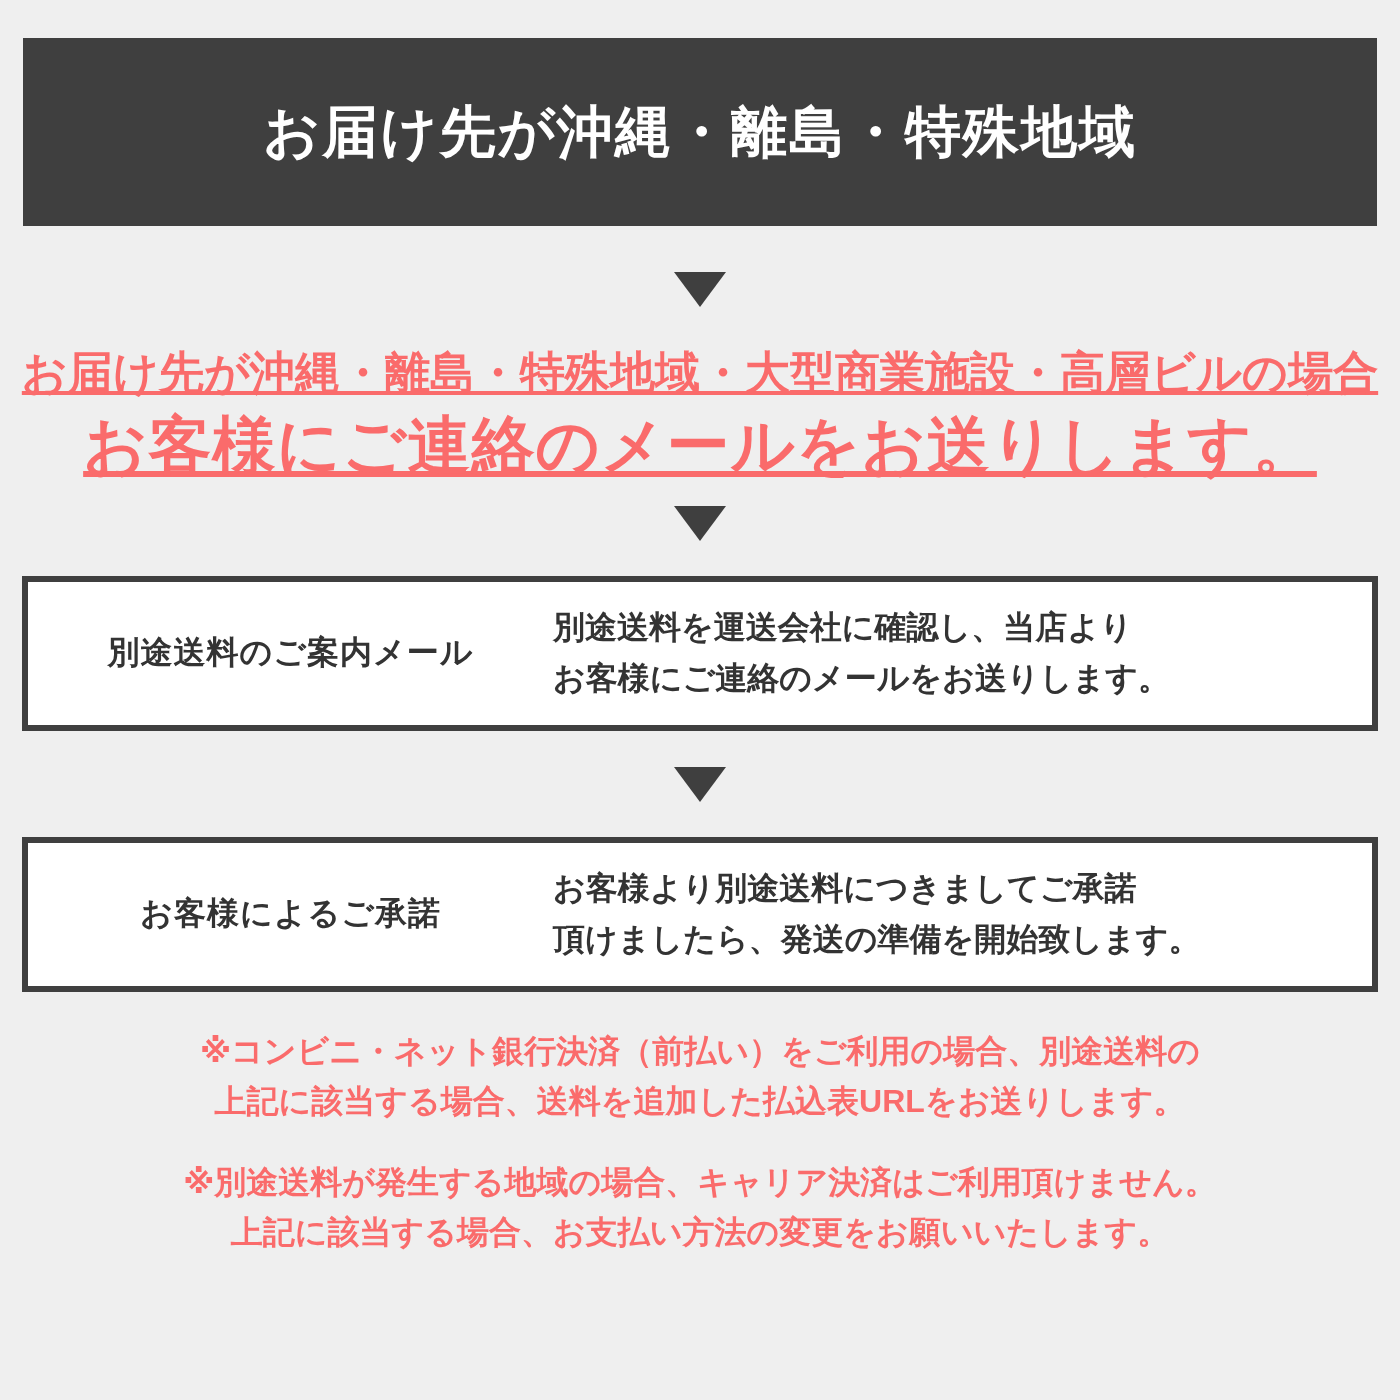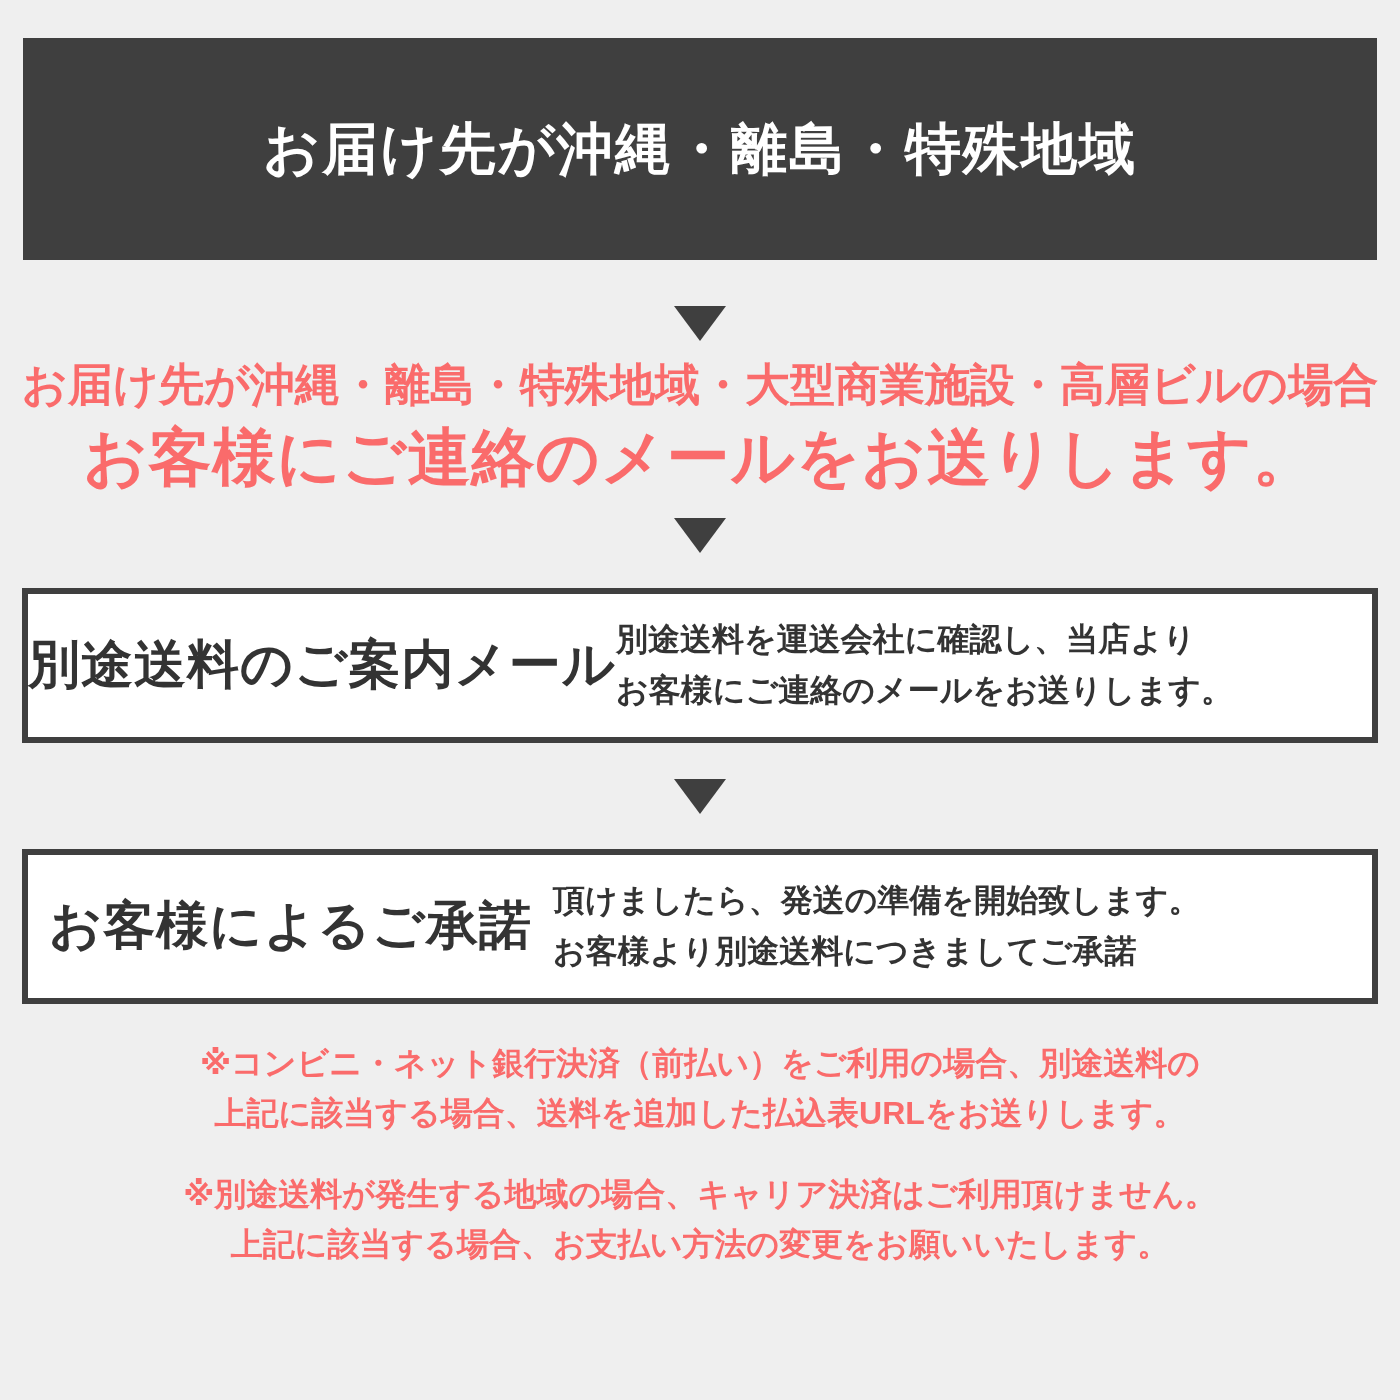--- a/index.html
+++ b/index.html
@@ -11,21 +11,21 @@
     height: 1400px;
     background: #efefef;
     overflow: hidden;
     font-family: "Liberation Sans", "DejaVu Sans", sans-serif;
     -webkit-font-smoothing: antialiased;
   }
 
   
   .header-box {
     margin: 38px 23px 0 23px;
-    height: 222px;
+    height: 188px;
     background: #3f3f3f;
     color: #ffffff;
     display: flex;
     flex-direction: row;
     align-items: center;
     justify-content: center;
     gap: 22px;
   }
   .header-box .h-line {
     font-size: 56px;
@@ -45,21 +45,22 @@
     margin: 0 auto;
   }
   .arrow-1 { margin-top: 46px; }
   .arrow-2 { margin-top: 24px; }
   .arrow-3 { margin-top: 36px; }
 
   
   .notice {
     text-align: center;
     color: #fa6b6b;
-    margin-top: 16px;
+    margin-top: 38px;
+    text-decoration: underline;
   }
   .notice .n-line1 {
     font-size: 45px;
     font-weight: 800;
     letter-spacing: 0px;
     line-height: 1.25;
     white-space: nowrap;
   }
   .notice .n-line2 {
     font-size: 63px;
@@ -76,21 +77,21 @@
     height: 155px;
     box-sizing: border-box;
     background: #ffffff;
     border: 6px solid #3f3f3f;
     display: flex;
     align-items: center;
   }
   .step-label {
     flex: 0 0 525px;
     text-align: center;
-    font-size: 52px;
+    font-size: 32px;
     font-weight: 800;
     color: #333333;
     letter-spacing: 1px;
     white-space: nowrap;
     font-family: Liberation Mono, monospace;
   }
   .step-desc {
     flex: 1;
     font-size: 32px;
     font-weight: 600;
@@ -136,22 +137,22 @@
       <div class="d-line">別途送料を運送会社に確認し、当店より</div>
       <div class="d-line">お客様にご連絡のメールをお送りします。</div>
     </div>
   </div>
 
   <div class="flow-arrow arrow-3"></div>
 
   <div class="step-box">
     <div class="step-label">お客様によるご承諾</div>
     <div class="step-desc">
+      <div class="d-line">お客様より別途送料につきましてご承諾</div>
       <div class="d-line">頂けましたら、発送の準備を開始致します。</div>
-      <div class="d-line">お客様より別途送料につきましてご承諾</div>
     </div>
   </div>
 
   <div class="note note-1">
     <div class="note-line">※コンビニ・ネット銀行決済（前払い）をご利用の場合、別途送料の</div>
     <div class="note-line">上記に該当する場合、送料を追加した払込表URLをお送りします。</div>
   </div>
 
   <div class="note note-2">
     <div class="note-line">※別途送料が発生する地域の場合、キャリア決済はご利用頂けません。</div>

